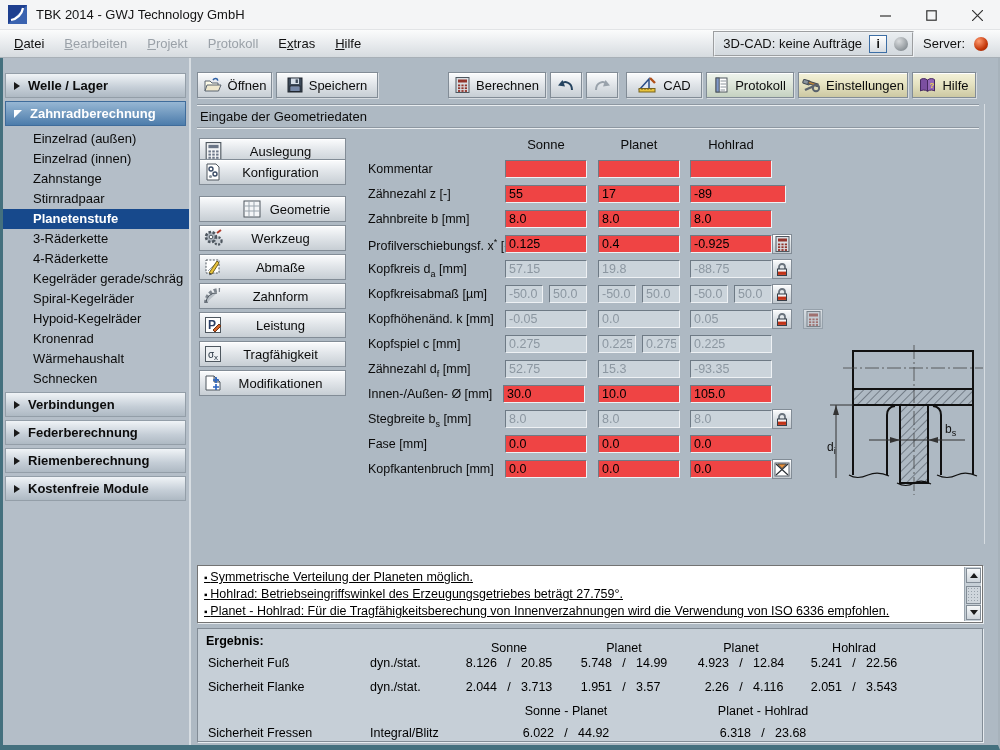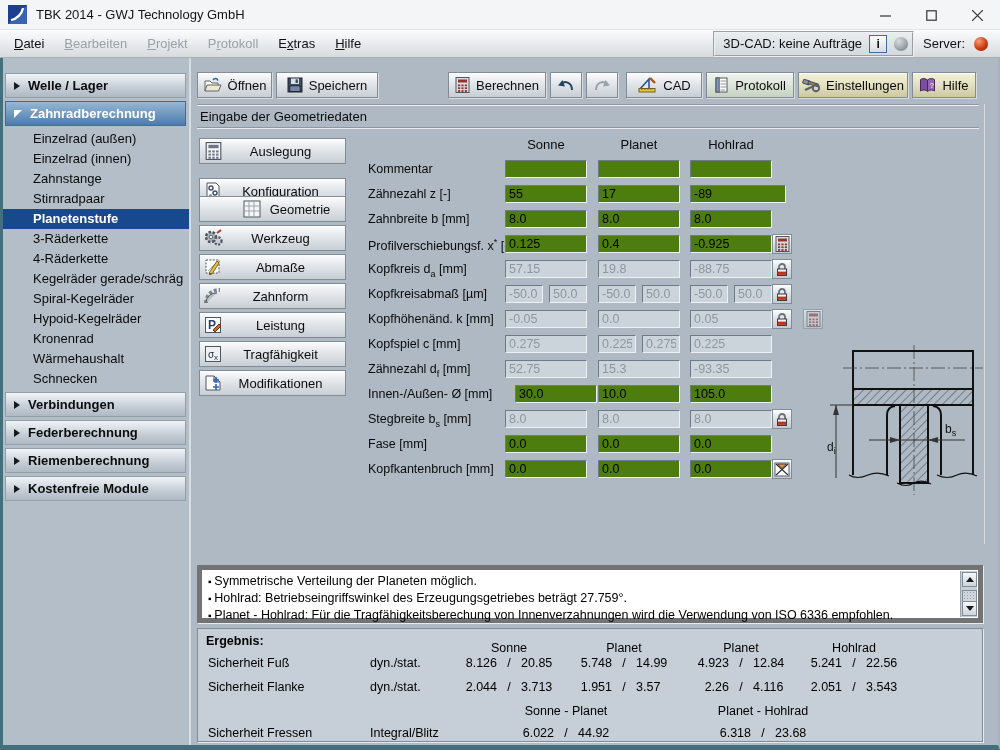--- a/index.html
+++ b/index.html
@@ -49,30 +49,30 @@
   
   .nav-btn { position:absolute; left:196px; width:147px; height:26px; border:1px solid #828c96; background:linear-gradient(#fbfcfd,#e2e6ea 45%,#c7ced4); box-shadow:inset 0 1px 0 #fff; display:flex; align-items:center; font-size:13px; color:#0c0c0c; }
   .nav-btn .ic { width:26px; display:flex; align-items:center; justify-content:center; }
   .nav-btn .lbl { flex:1; text-align:center; padding-right:10px; }
 
   
   .col-header { position:absolute; width:82px; text-align:center; font-size:13px; color:#0b0b0b; }
   .row-label { position:absolute; font-size:12.5px; color:#0b0b0b; white-space:nowrap; }
   .row-label sub { font-size:9px; }
   .row-label sup { font-size:9px; }
-  .field { position:absolute; height:18px; border:1px solid; border-color:#6e7a85 #eef1f4 #eef1f4 #6e7a85; background:#4d7c0f; font-family:"Liberation Sans",sans-serif; font-size:12.5px; color:#000; padding:0 3px; outline:none; }
+  .field { position:absolute; height:18px; border:1px solid; border-color:#6e7a85 #eef1f4 #eef1f4 #6e7a85; background:#ef4444; font-family:"Liberation Sans",sans-serif; font-size:12.5px; color:#000; padding:0 3px; outline:none; }
   .field.ro { background:#cbd4db; color:#8c97a1; }
   .mini-btn { position:absolute; width:20px; height:20px; border:1px solid #828c96; background:linear-gradient(#fbfcfd,#dde2e6 50%,#c2c9cf); box-shadow:inset 0 1px 0 #fff; display:flex; align-items:center; justify-content:center; padding:0; }
   .mini-btn.disabled { opacity:.55; }
 
   
   .drawing { position:absolute; left:822px; top:285px; }
 
   
-  .msg-box { position:absolute; left:194px; top:507px; width:786px; height:58px; background:#fff; border:5px solid #737373; box-shadow:1px 1px 0 #e6ebef; padding:3px 22px 3px 6px; }
+  .msg-box { position:absolute; left:194px; top:507px; width:786px; height:58px; background:#fff; border:1px solid #737373; box-shadow:1px 1px 0 #e6ebef; padding:3px 22px 3px 6px;text-decoration:underline; }
   .msg-line { font-size:12.5px; color:#000; line-height:17px; white-space:nowrap; }
   .msg-line::before { content:"▪ "; font-size:10px; }
   .msg-scroll { position:absolute; right:1px; top:1px; bottom:1px; width:17px; background:#c6cfd6; border-left:1px solid #9aa4ad; }
   .scr-btn { position:absolute; left:1px; width:15px; height:15px; border:1px solid #828c96; background:linear-gradient(#f6f8f9,#cdd4da); display:flex; align-items:center; justify-content:center; }
   .scr-thumb { position:absolute; left:1px; top:19px; width:15px; height:18px; border:1px solid #828c96; background:#cfd6dc; background-image:radial-gradient(#97a1aa 1px, transparent 1px); background-size:3px 3px; }
   .arr-up { width:0; height:0; border-bottom:5px solid #1a1a1a; border-left:4px solid transparent; border-right:4px solid transparent; }
   .arr-dn { width:0; height:0; border-top:5px solid #1a1a1a; border-left:4px solid transparent; border-right:4px solid transparent; }
 
   
   .results { position:absolute; left:194px; top:570px; width:786px; height:114px; background:#c6cfd7; border:1px solid #828c96; box-shadow:1px 1px 0 #e6ebef; }
@@ -308,21 +308,21 @@
                 <rect x="9.8" y="10.3" width="2.2" height="1.8"></rect>
                 <rect x="3" y="13.1" width="2.2" height="1.8"></rect>
                 <rect x="6.4" y="13.1" width="2.2" height="1.8"></rect>
                 <rect x="9.8" y="13.1" width="2.2" height="1.8"></rect>
               </g>
             </svg>
           </span>
         </span>
         <span class="lbl">Auslegung</span>
       </div>
-      <div class="nav-btn" style="top: 120px;">
+      <div class="nav-btn" style="top: 101px;">
         <span class="ic">
           <span style="display: inline-flex;">
             <svg width="18" height="18" viewBox="0 0 18 18">
               <path d="M3 1h9l3 3v13H3z" fill="#fff" stroke="#4e575f"></path>
               <circle cx="7" cy="6" r="2" fill="none" stroke="#3b4c66" stroke-width="1.4"></circle>
               <circle cx="11" cy="11" r="2" fill="none" stroke="#3b4c66" stroke-width="1.4"></circle>
               <circle cx="6.5" cy="13.5" r="1.6" fill="#8a949e"></circle>
             </svg>
           </span>
         </span>
@@ -517,21 +517,21 @@
       <div class="row-label" style="left: 365px; top: 279px;"><span>Kopfspiel c [mm]</span></div>
       <input class="field ro" readonly="" value="0.275" style="left: 502px; top: 277px; width: 82px;">
       <input class="field ro" readonly="" value="0.225" style="left: 595px; top: 277px; width: 38px;">
       <input class="field ro" readonly="" value="0.275" style="left: 639px; top: 277px; width: 38px;">
       <input class="field ro" readonly="" value="0.225" style="left: 687px; top: 277px; width: 82px;">
       <div class="row-label" style="left: 365px; top: 304px;"><span>Zähnezahl d</span><sub>f</sub><span> [mm]</span></div>
       <input class="field ro" readonly="" value="52.75" style="left: 502px; top: 302px; width: 82px;">
       <input class="field ro" readonly="" value="15.3" style="left: 595px; top: 302px; width: 82px;">
       <input class="field ro" readonly="" value="-93.35" style="left: 687px; top: 302px; width: 82px;">
       <div class="row-label" style="left: 365px; top: 329px;"><span>Innen-/Außen- Ø [mm]</span></div>
-      <input class="field" readonly="" value="30.0" style="left: 512px; top: 327px; width: 82px;">
+      <input class="field" readonly="" value="30.0" style="left: 500px; top: 327px; width: 82px;">
       <input class="field" readonly="" value="10.0" style="left: 595px; top: 327px; width: 82px;">
       <input class="field" readonly="" value="105.0" style="left: 687px; top: 327px; width: 82px;">
       <div class="row-label" style="left: 365px; top: 354px;"><span>Stegbreite b</span><sub>s</sub><span> [mm]</span></div>
       <input class="field ro" readonly="" value="8.0" style="left: 502px; top: 352px; width: 82px;">
       <input class="field ro" readonly="" value="8.0" style="left: 595px; top: 352px; width: 82px;">
       <input class="field ro" readonly="" value="8.0" style="left: 687px; top: 352px; width: 82px;">
       <button class="mini-btn" style="left: 769px; top: 351px;">
         <span style="display: inline-flex;">
           <svg width="14" height="15" viewBox="0 0 14 15">
             <path d="M4 7 V5 a3 3 0 0 1 6 0 V7" fill="none" stroke="#6a737d" stroke-width="1.8"></path>

